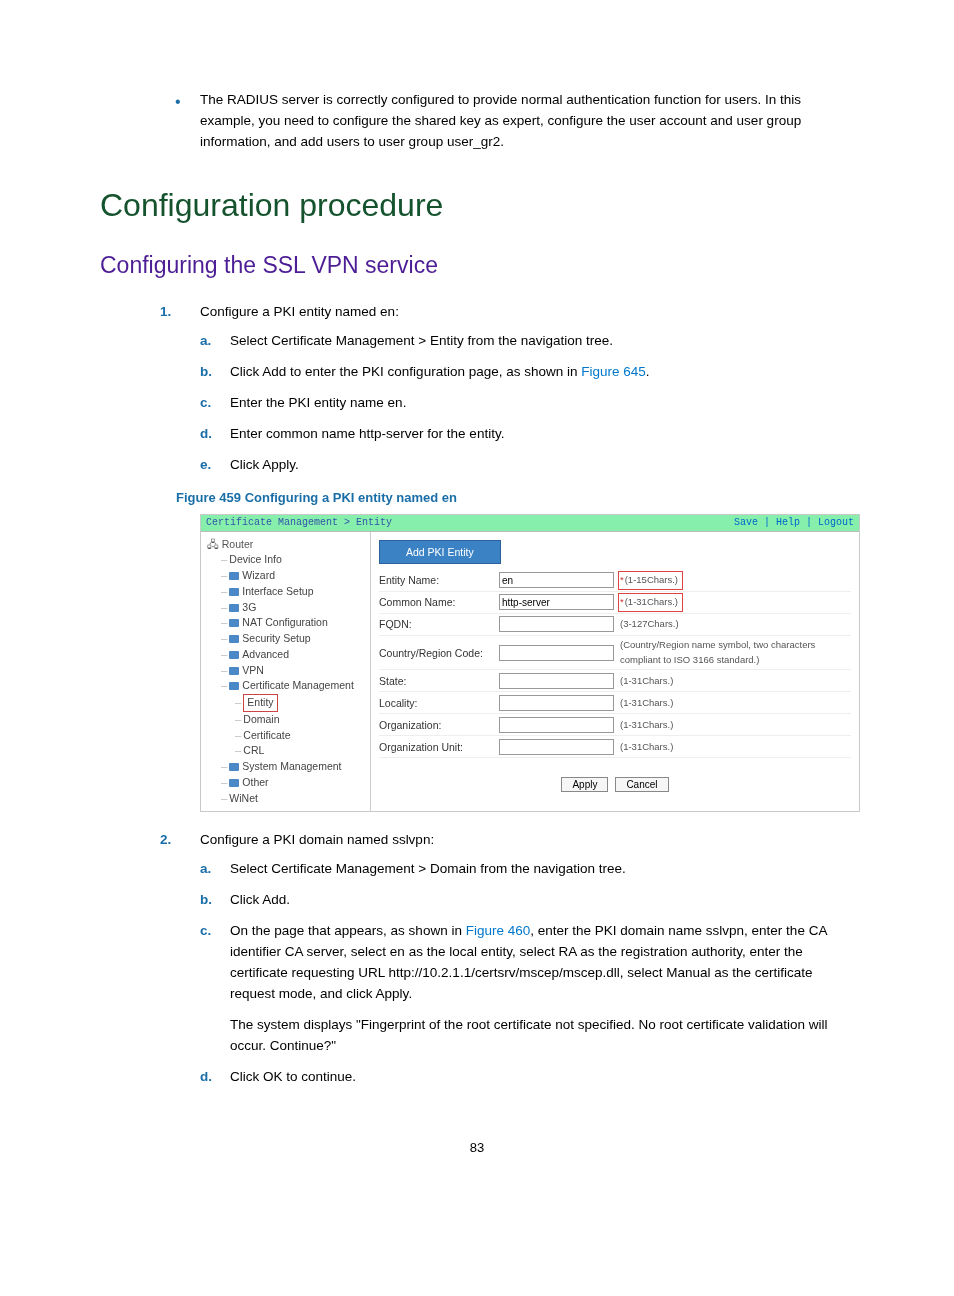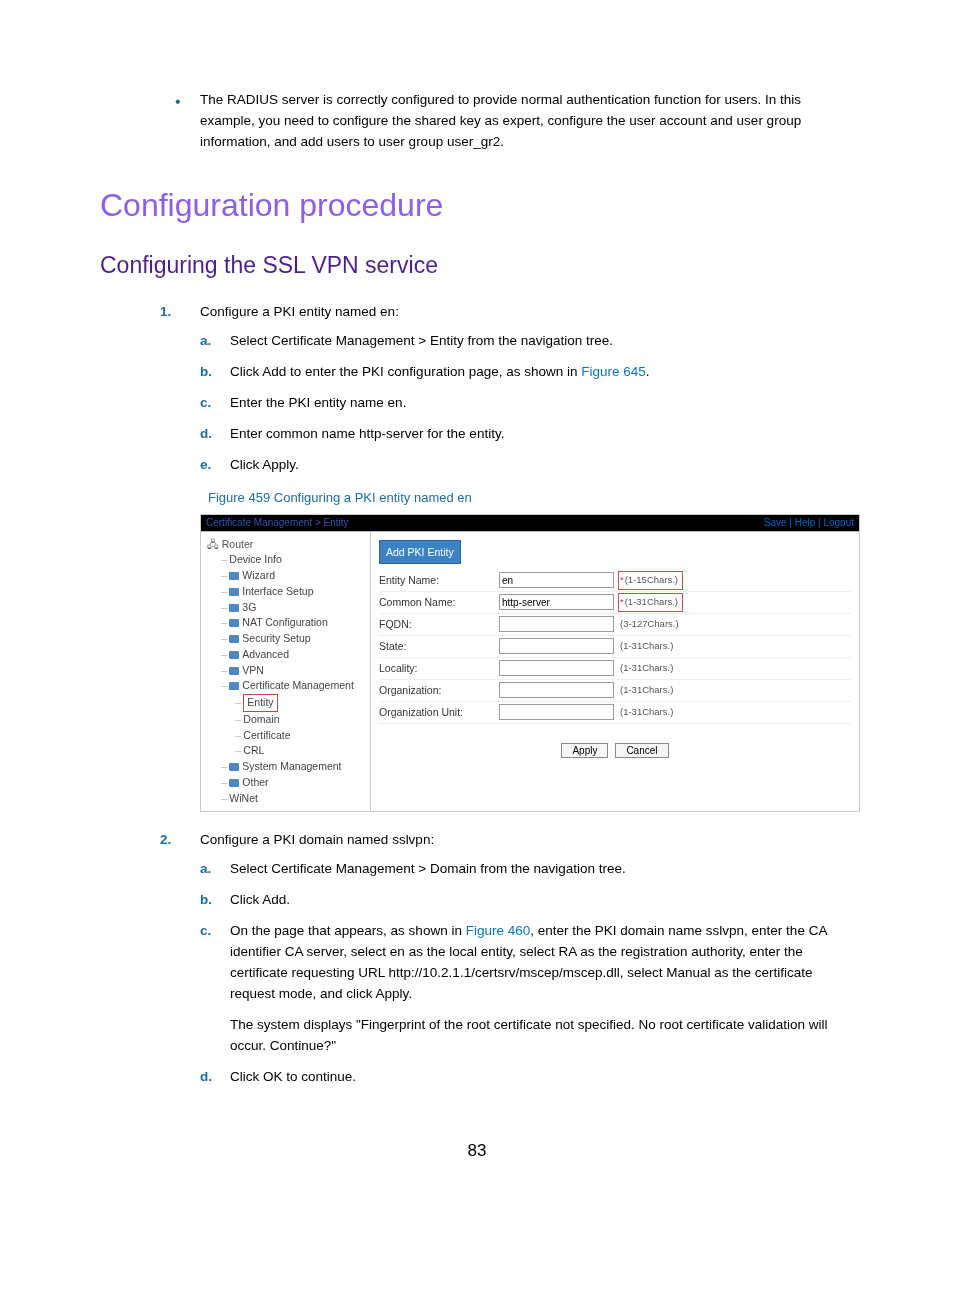--- a/index.html
+++ b/index.html
@@ -24,21 +24,21 @@
       position: absolute;
       left: 0;
       top: 0;
       color: #1a6ea8;
       font-size: 16px;
     }
     h1 {
       font-family: Futura, "Trebuchet MS", Arial, sans-serif;
       font-weight: 300;
       font-size: 32px;
-      color: #8b5cf6;
+      color: #14532d;
       margin-bottom: 18px;
     }
     h2 {
       font-family: Futura, "Trebuchet MS", Arial, sans-serif;
       font-weight: 400;
       font-size: 23px;
       color: #4c1d95;
       margin-bottom: 18px;
     }
     .num-list { margin-left: 60px; }
@@ -64,41 +64,42 @@
       position: absolute;
       left: 0;
       top: 0;
       font-weight: bold;
       color: #1a6ea8;
     }
     .sub-para { margin-top: 10px; margin-bottom: 10px; }
     b { font-weight: normal; }
     .link-text { color: #0077cc; }
     .figure-caption {
-      font-weight: normal;
+      font-weight: bold;
       color: #1a6ea8;
       font-size: 13px;
-      margin: 6px 0 6px 108px;
+      margin: 6px 0 6px 76px;
     }
     .figure-wrap {
       margin: 4px 0 18px 100px;
       width: 660px;
       border: 1px solid #c9c9c9;
       font-family: Tahoma, Verdana, sans-serif;
       font-size: 10.5px;
       color: #333;
     }
     .fig-header {
-      background: #000000;
+      background: #86efac;
       border-bottom: 1px solid #bbb;
       display: flex;
       justify-content: space-between;
       align-items: center;
       height: 17px;
       padding: 0 5px;
+      font-family: Liberation Mono, monospace;
     }
     .fig-breadcrumb { color: #3355aa; font-size: 10px; }
     .fig-links { font-size: 10px; }
     .fig-links span { color: #0066cc; }
     .fig-body { display: flex; }
     .fig-tree {
       width: 170px;
       background: #fff;
       border-right: 1px solid #ccc;
       padding: 5px 4px 5px 6px;
@@ -123,21 +124,21 @@
     .fig-panel {
       flex: 1;
       background: #fff;
       padding: 8px;
     }
     .add-btn {
       display: inline-block;
       background: #3a82c4;
       color: #fff;
       font-size: 10.5px;
-      padding: 3px 6px;
+      padding: 3px 26px;
       border: 1px solid #2a62a0;
       margin-bottom: 6px;
     }
     .form-row {
       display: flex;
       align-items: center;
       border-bottom: 1px solid #eee;
       padding: 2px 0;
       min-height: 22px;
     }
@@ -155,21 +156,21 @@
     .star { color: #c33; margin-right: 1px; }
     .form-note { font-size: 9.5px; color: #555; margin-top: 4px; }
     .btn-row { text-align: center; margin-top: 18px; }
     .std-btn {
       border: 1px solid #888;
       background: #f6f6f6;
       font-size: 10px;
       padding: 1px 10px;
       margin: 0 2px;
     }
-    .page-num { text-align: center; margin-top: 50px; font-size: 17px; }
+    .page-num { text-align: center; margin-top: 50px; font-size: 13px; }
   </style>
 </head>
 <body>
 
 <div class="bullet-block">
   <span>The RADIUS server is correctly configured to provide normal authentication function for users. In this example, you need to configure the shared key as </span><b>expert</b><span>, configure the user account and user group information, and add users to user group </span><b>user_gr2</b><span>.</span>
 </div>
 
 <h1>Configuration procedure</h1>
 <h2>Configuring the SSL VPN service</h2>
@@ -311,20 +312,25 @@
                 <span class="star">*</span>
                 <span>(1-31Chars.)</span>
               </span></div>
           </div>
           <div class="form-row">
             <div class="form-label">FQDN:</div>
             <input class="form-input" style="">
             <div class="form-hint">(3-127Chars.)</div>
           </div>
           <div class="form-row">
+            <div class="form-label">Country/Region Code:</div>
+            <input class="form-input" style="">
+            <div class="form-hint">(Country/Region name symbol, two characters compliant to ISO 3166 standard.)</div>
+          </div>
+          <div class="form-row">
             <div class="form-label">State:</div>
             <input class="form-input" style="">
             <div class="form-hint">(1-31Chars.)</div>
           </div>
           <div class="form-row">
             <div class="form-label">Locality:</div>
             <input class="form-input" style="">
             <div class="form-hint">(1-31Chars.)</div>
           </div>
           <div class="form-row">

